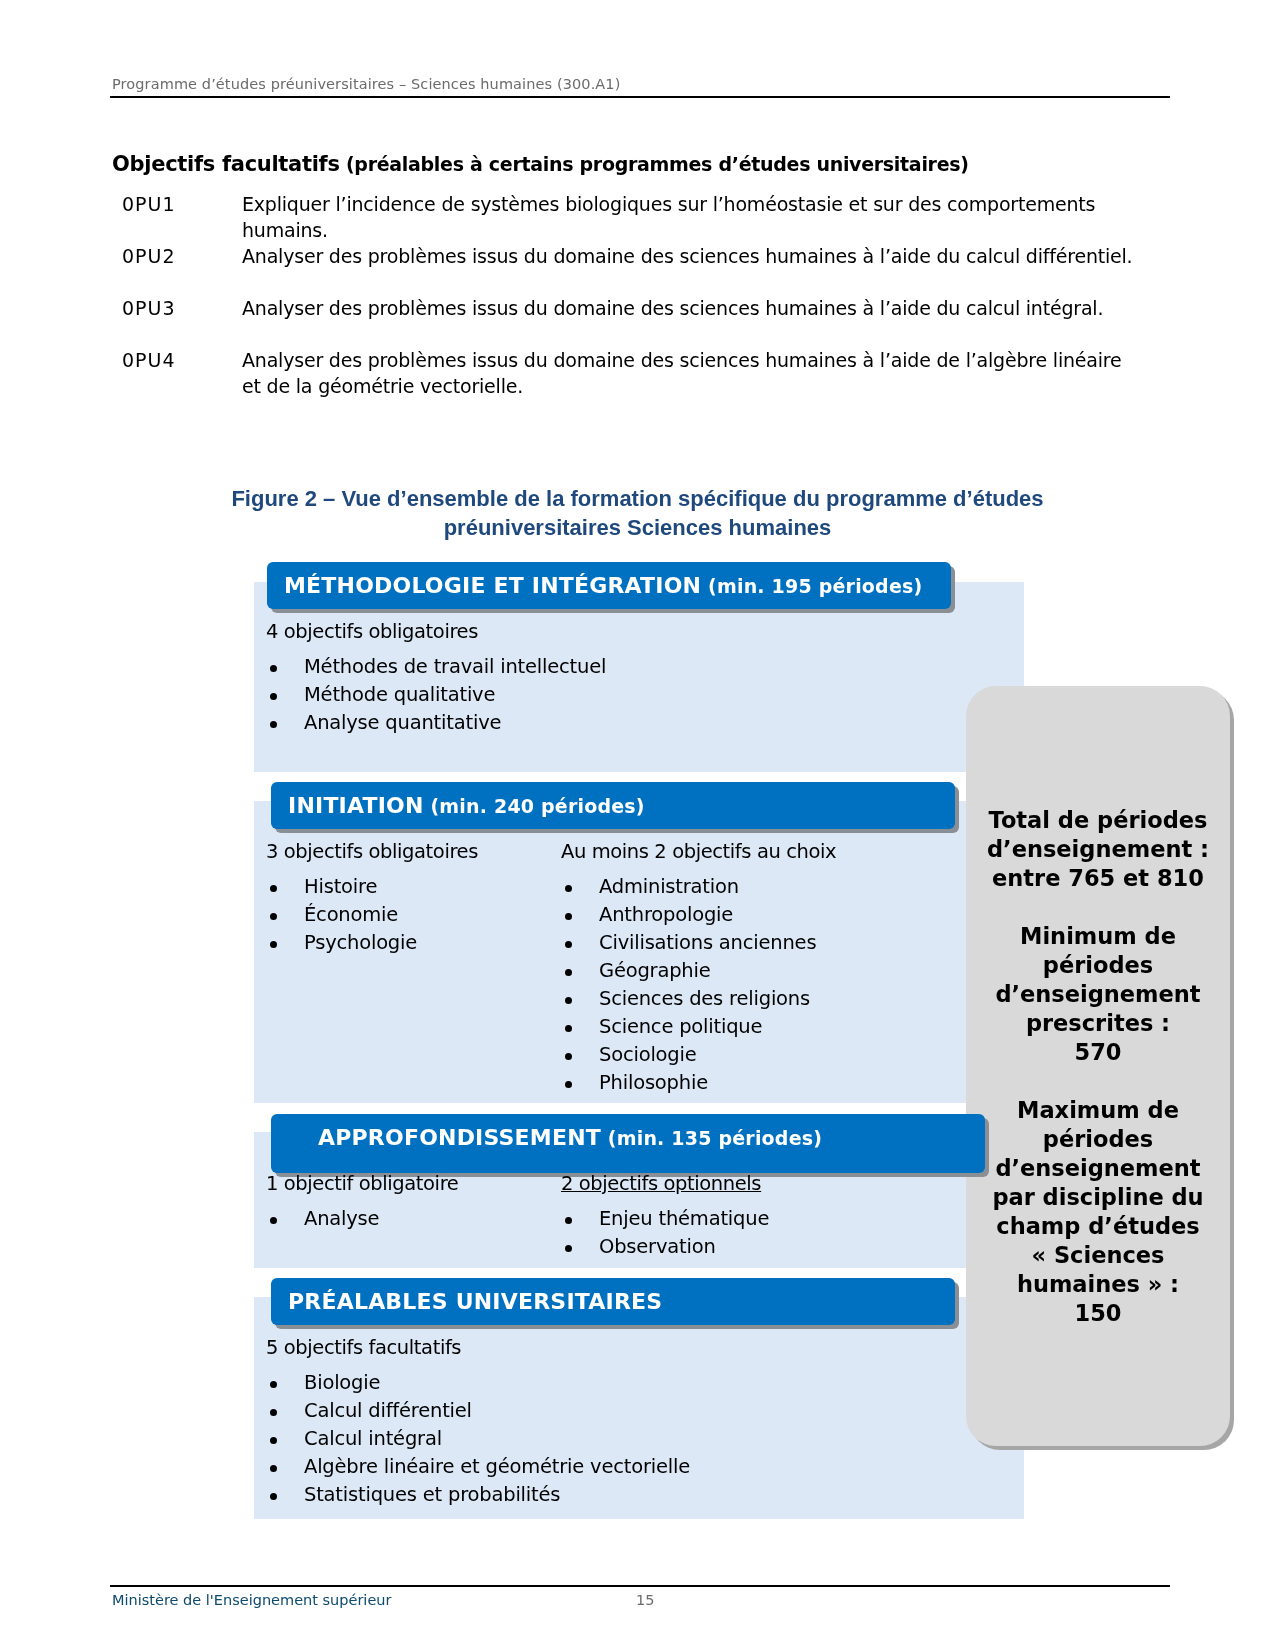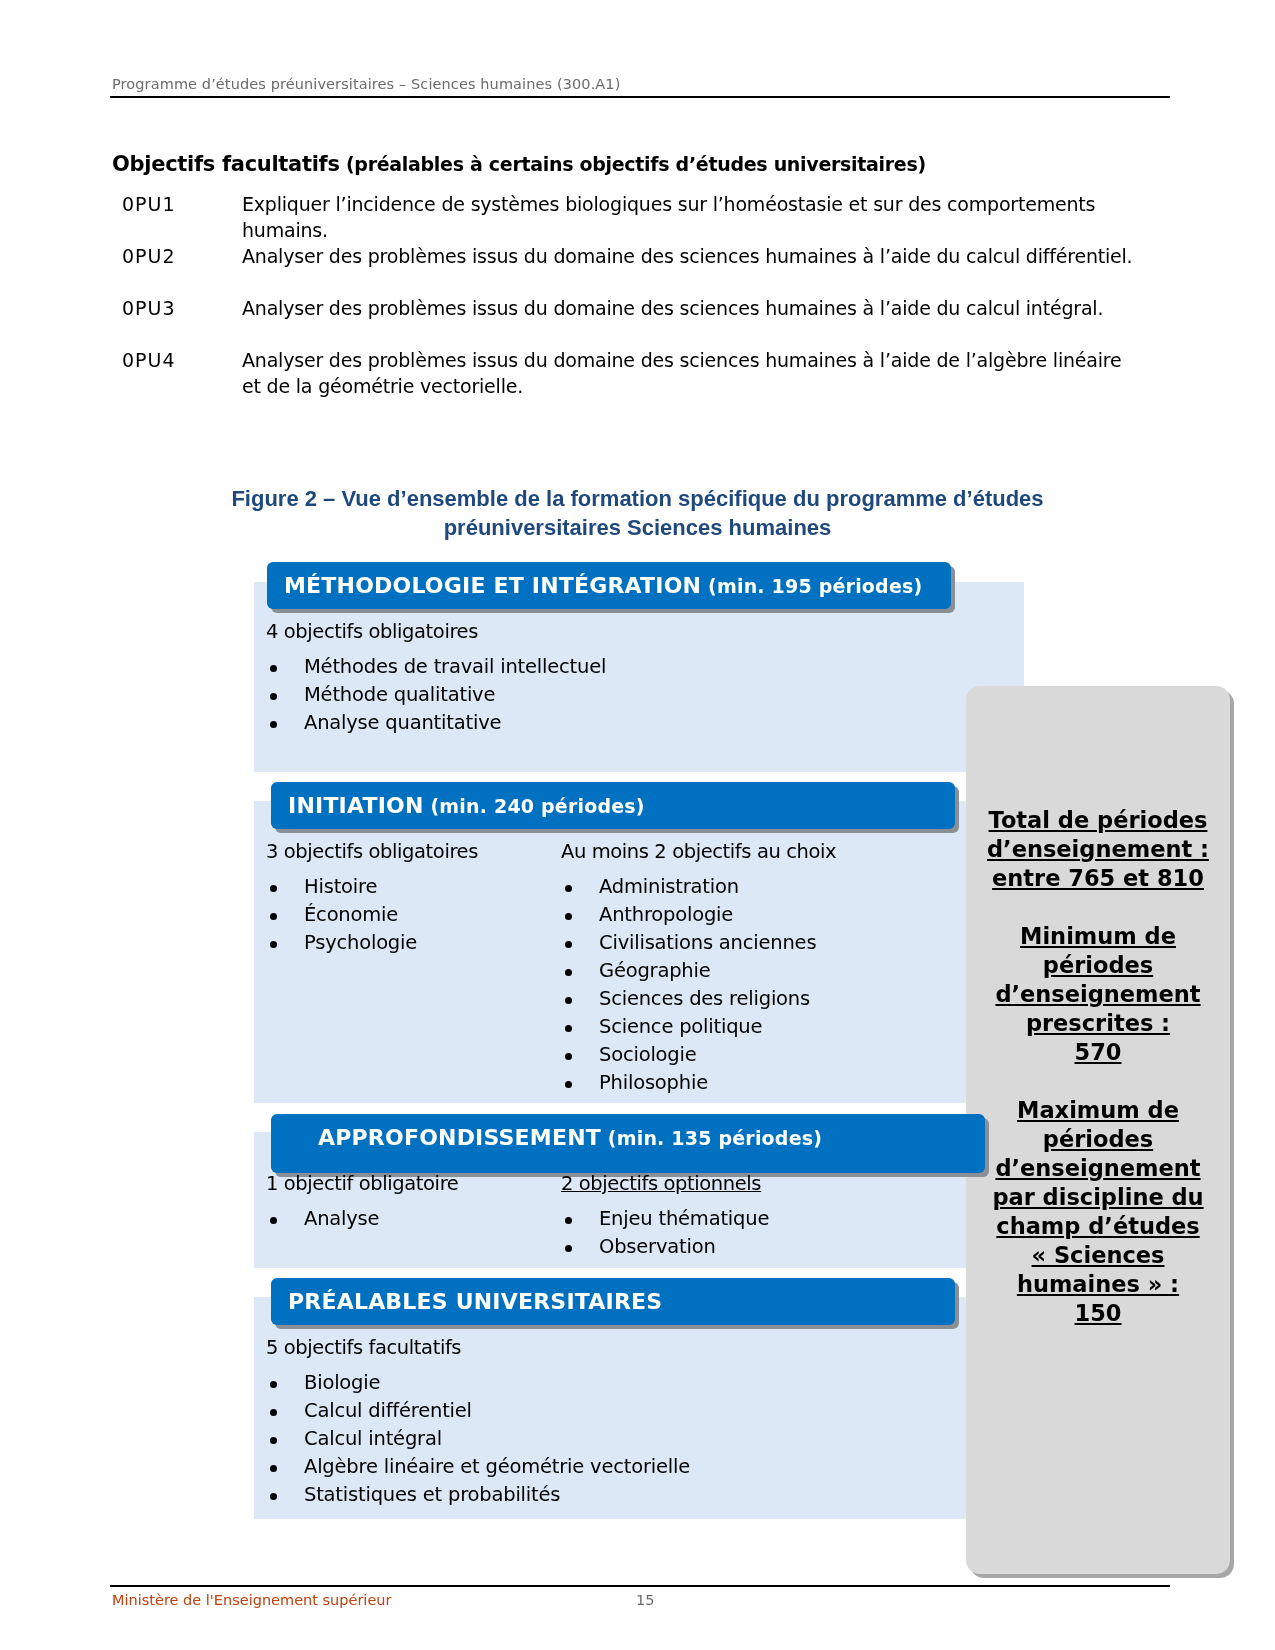--- a/index.html
+++ b/index.html
@@ -16,35 +16,35 @@
   .fig-title { left:150px; top:484px; width:975px; text-align:center; font-size:22px; line-height:29px; font-weight:bold; color:#1f497d; font-family:"Liberation Sans", sans-serif; }
 
   .panel { background:#dce8f5; position:absolute; left:254px; width:770px; }
   .hdr { position:absolute; background:#0070c0; color:#fff; border-radius:6px; box-shadow:4px 4px 0 #8a8f96; font-family:"DejaVu Sans", sans-serif; font-weight:bold; font-size:22px; line-height:47px; padding-left:17px; letter-spacing:0.2px; white-space:nowrap; }
   .hdr .min { font-size:19px; }
   .grp-lbl { position:absolute; font-family:"DejaVu Sans", sans-serif; font-size:19.5px; letter-spacing:-0.4px; }
   .blist { position:absolute; list-style:none; margin:0; padding:0; font-family:"DejaVu Sans", sans-serif; font-size:19.5px; letter-spacing:-0.2px; }
   .blist li { height:28px; line-height:28px; position:relative; padding-left:38px; }
   .blist li .dot { position:absolute; left:4px; top:12px; width:7px; height:7px; border-radius:50%; background:#000; }
 
-  .totals { position:absolute; left:966px; top:686px; width:264px; height:888px; background:#d9d9d9; border-radius:14px; box-shadow:4px 4px 0 #a6a6a6;text-decoration:underline; }
+  .totals { position:absolute; left:966px; top:686px; width:264px; height:760px; background:#d9d9d9; border-radius:30px; box-shadow:4px 4px 0 #a6a6a6; }
   .totals .block { text-align:center; font-family:"DejaVu Sans", sans-serif; font-weight:bold; font-size:22.5px; line-height:29px; }
 
   .rule-bot { left:110px; top:1585px; width:1060px; height:2px; background:#000; }
-  .foot-left { left:112px; top:1592px; font-size:14.5px; color:#c2410c; font-family:"DejaVu Sans", sans-serif; }
+  .foot-left { left:112px; top:1592px; font-size:14.5px; color:#0c4a6e; font-family:"DejaVu Sans", sans-serif; }
   .foot-page { left:636px; top:1592px; font-size:14.5px; color:#6b6b6b; font-family:"DejaVu Sans", sans-serif; }
 </style>
 </head>
 <body>
 
 <div class="abs runhead">Programme d’études préuniversitaires – Sciences humaines (300.A1)</div>
 <div class="abs rule-top"></div>
 
 <div class="abs sec-title">
-  <span>Objectifs facultatifs</span><span class="sub"> (préalables à certains objectifs d’études universitaires)</span>
+  <span>Objectifs facultatifs</span><span class="sub"> (préalables à certains programmes d’études universitaires)</span>
 </div>
 
 <div class="abs obj-list">
   <div class="obj">
       <span class="code">0PU1</span>
       <div class="txt">Expliquer l’incidence de systèmes biologiques sur l’homéostasie et sur des comportements humains.</div>
     </div>
   <div class="obj">
       <span class="code">0PU2</span>
       <div class="txt">Analyser des problèmes issus du domaine des sciences humaines à l’aide du calcul différentiel.</div>

